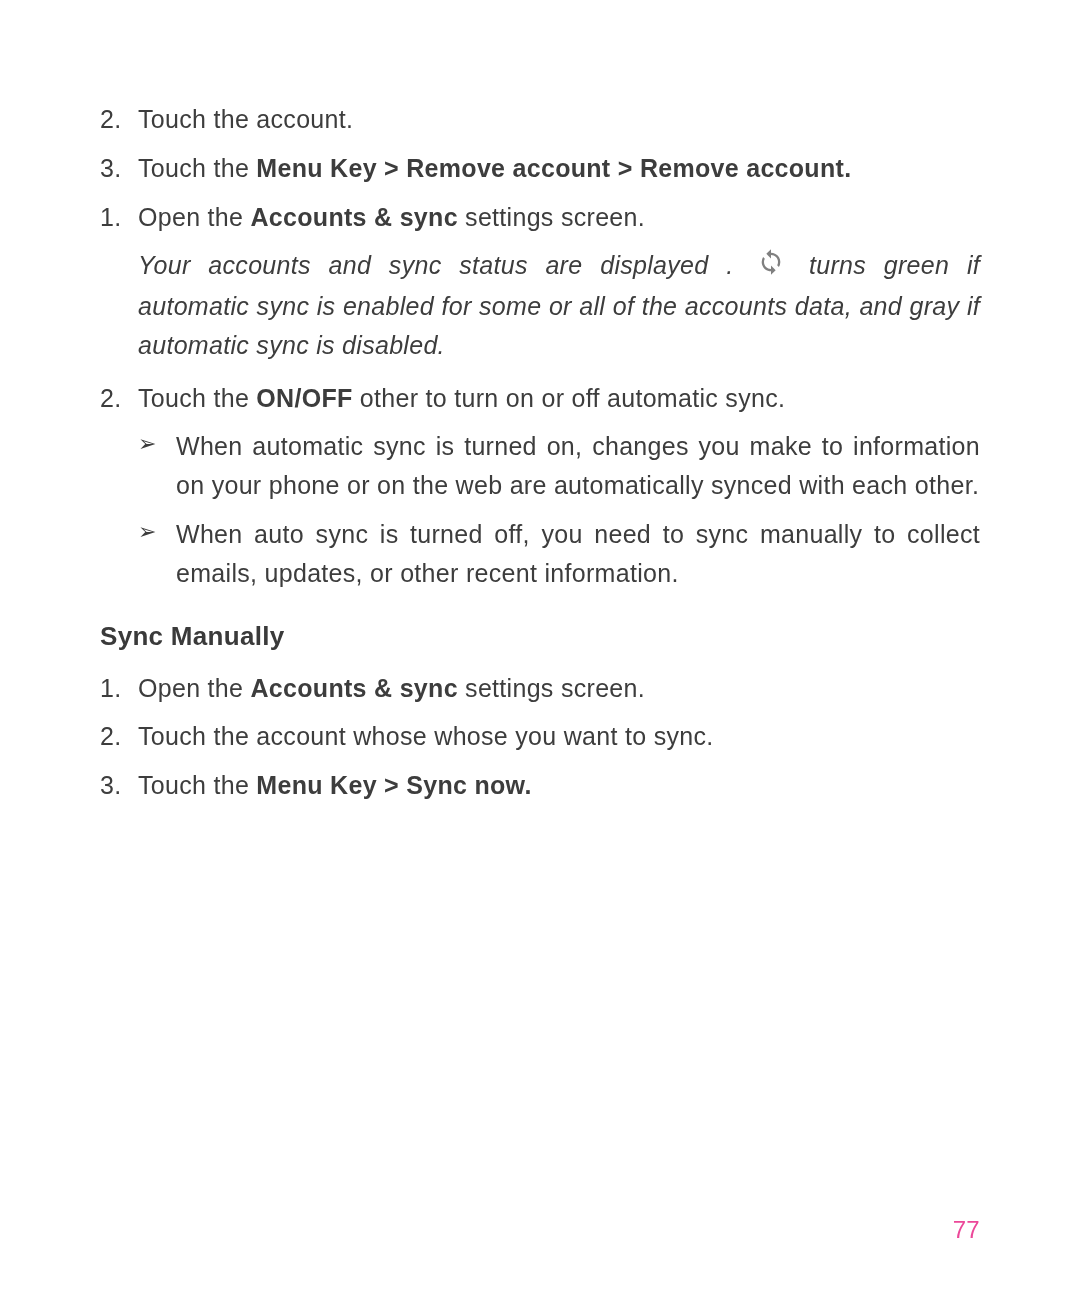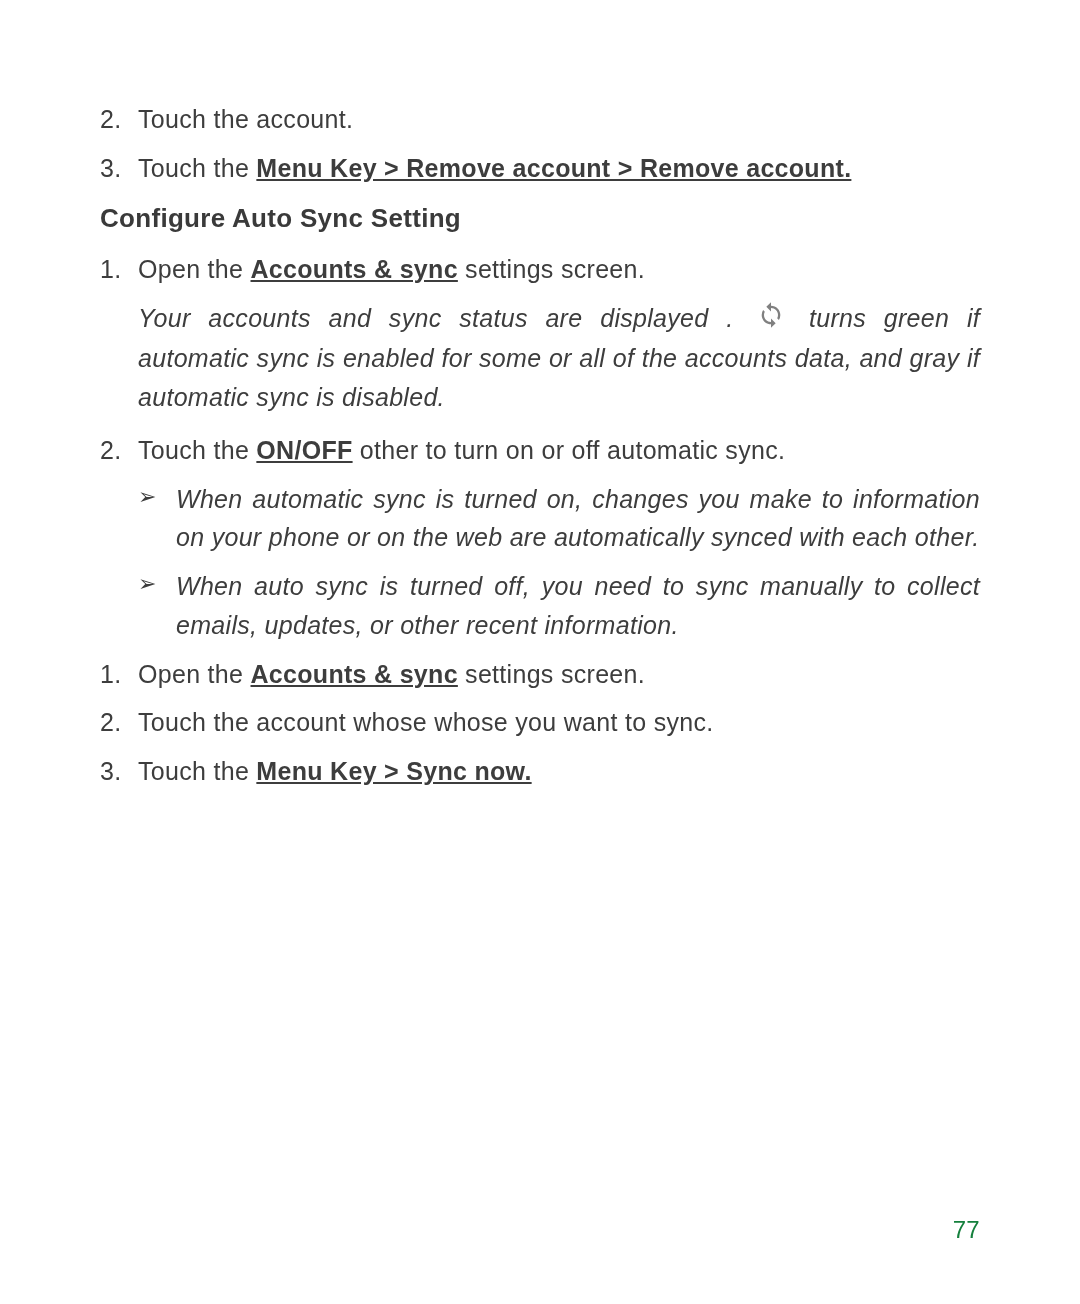--- a/index.html
+++ b/index.html
@@ -42,54 +42,52 @@
     }
     h3.subsection {
       font-size: 26px;
       font-weight: bold;
       margin-top: 10px;
       margin-bottom: 12px;
       color: #3a3a3a;
     }
     .bold {
       font-weight: bold;
-      text-decoration: underline;
     }
     .nested-block {
       margin-left: 38px;
       margin-top: 8px;
       text-align: justify;
       font-style: italic;
     }
     .bullet-item {
       display: flex;
       margin-left: 38px;
       margin-bottom: 10px;
       text-align: justify;
     }
     .bullet-sym {
       flex-shrink: 0;
       width: 38px;
       font-size: 22px;
     }
     .bullet-text {
       flex: 1;
-      font-style: italic;
     }
     .sync-icon {
       display: inline-block;
       vertical-align: middle;
       margin: 0 6px;
     }
     .page-number {
       position: absolute;
       bottom: 60px;
       right: 100px;
       font-size: 24px;
-      color: #15803d;
+      color: #ec4899;
     }
     .justify {
       text-align: justify;
     }
   </style>
 </head>
 <body>
 
 <div class="content">
 
@@ -99,21 +97,20 @@
   </div>
 
   <div class="ol-item justify">
     <div class="ol-num">3.</div>
     <div class="ol-text">
       <span>Touch the </span><span class="bold">Menu Key &gt; Remove account &gt; Remove account.</span>
     </div>
   </div>
 
 
-  <h3 class="subsection">Configure Auto Sync Setting</h3>
 
   <div class="ol-item">
     <div class="ol-num">1.</div>
     <div class="ol-text">
       <span>Open the </span><span class="bold">Accounts &amp; sync</span><span> settings screen.</span>
     </div>
   </div>
 
   <div class="nested-block justify">
     <span>Your accounts and sync status are displayed . </span><span class="sync-icon"><svg width="28" height="28" viewBox="0 0 24 24">
@@ -131,20 +128,21 @@
   <div class="bullet-item">
     <div class="bullet-sym">➢</div>
     <div class="bullet-text justify">When automatic sync is turned on, changes you make to information on your phone or on the web are automatically synced with each other.</div>
   </div>
 
   <div class="bullet-item">
     <div class="bullet-sym">➢</div>
     <div class="bullet-text justify">When auto sync is turned off, you need to sync manually to collect emails, updates, or other recent information.</div>
   </div>
 
+  <h3 class="subsection" style="margin-top:24px;">Sync Manually</h3>
 
   <div class="ol-item">
     <div class="ol-num">1.</div>
     <div class="ol-text">
       <span>Open the </span><span class="bold">Accounts &amp; sync</span><span> settings screen.</span>
     </div>
   </div>
 
   <div class="ol-item">
     <div class="ol-num">2.</div>

